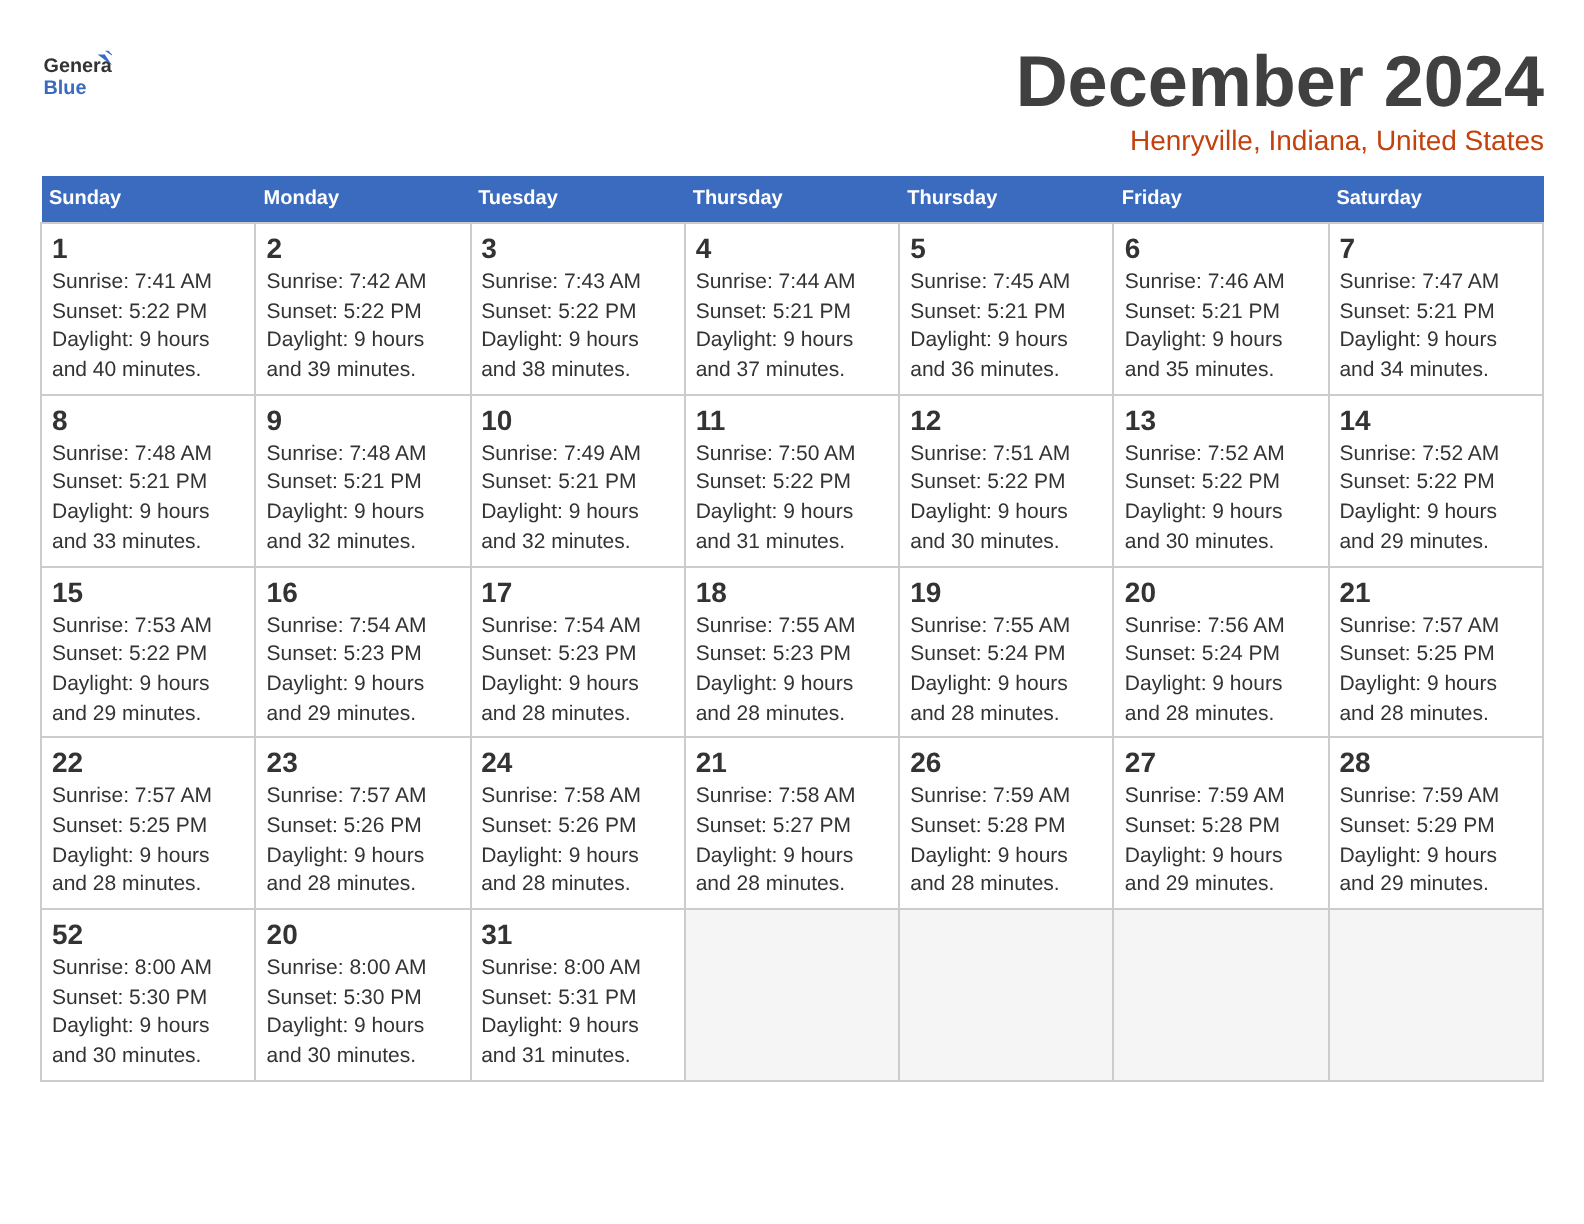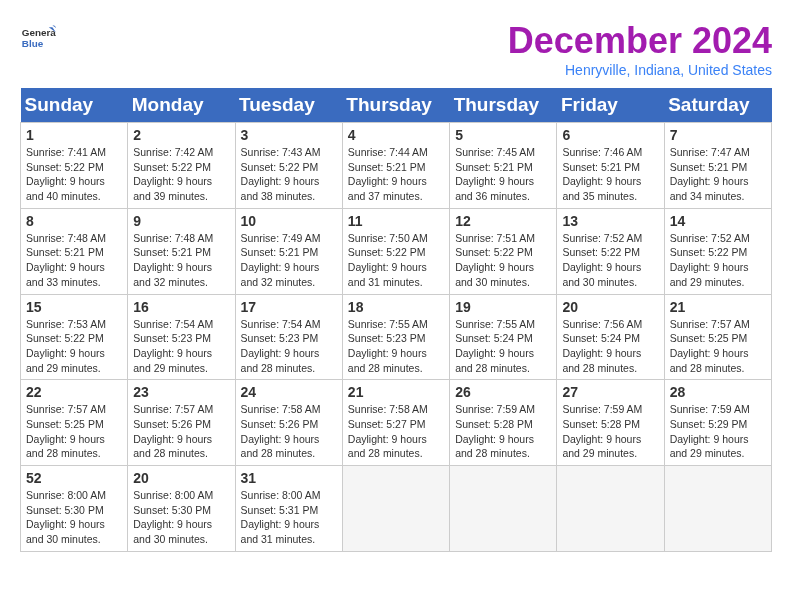--- a/index.html
+++ b/index.html
@@ -24,37 +24,37 @@
     .logo-icon {
       width: 36px;
       height: 36px;
     }
     .title-section {
       text-align: right;
     }
     .month-title {
       font-size: 36px;
       font-weight: bold;
-      color: #a21caf;
+      color: #404040;
     }
     .location {
       font-size: 14px;
-      color: #3b82f6;
+      color: #c2410c;
     }
     table {
       width: 100%;
       border-collapse: collapse;
       font-size: 11px;
     }
     th {
       background-color: #3a6bbf;
       color: white;
       padding: 6px 4px;
       text-align: left;
-      font-size: 19px;
+      font-size: 10px;
       font-weight: bold;
     }
     td {
       border: 1px solid #ccc;
       padding: 4px 5px;
       vertical-align: top;
       height: 80px;
       width: 14.28%;
       color: #333;
       background: #fff;

